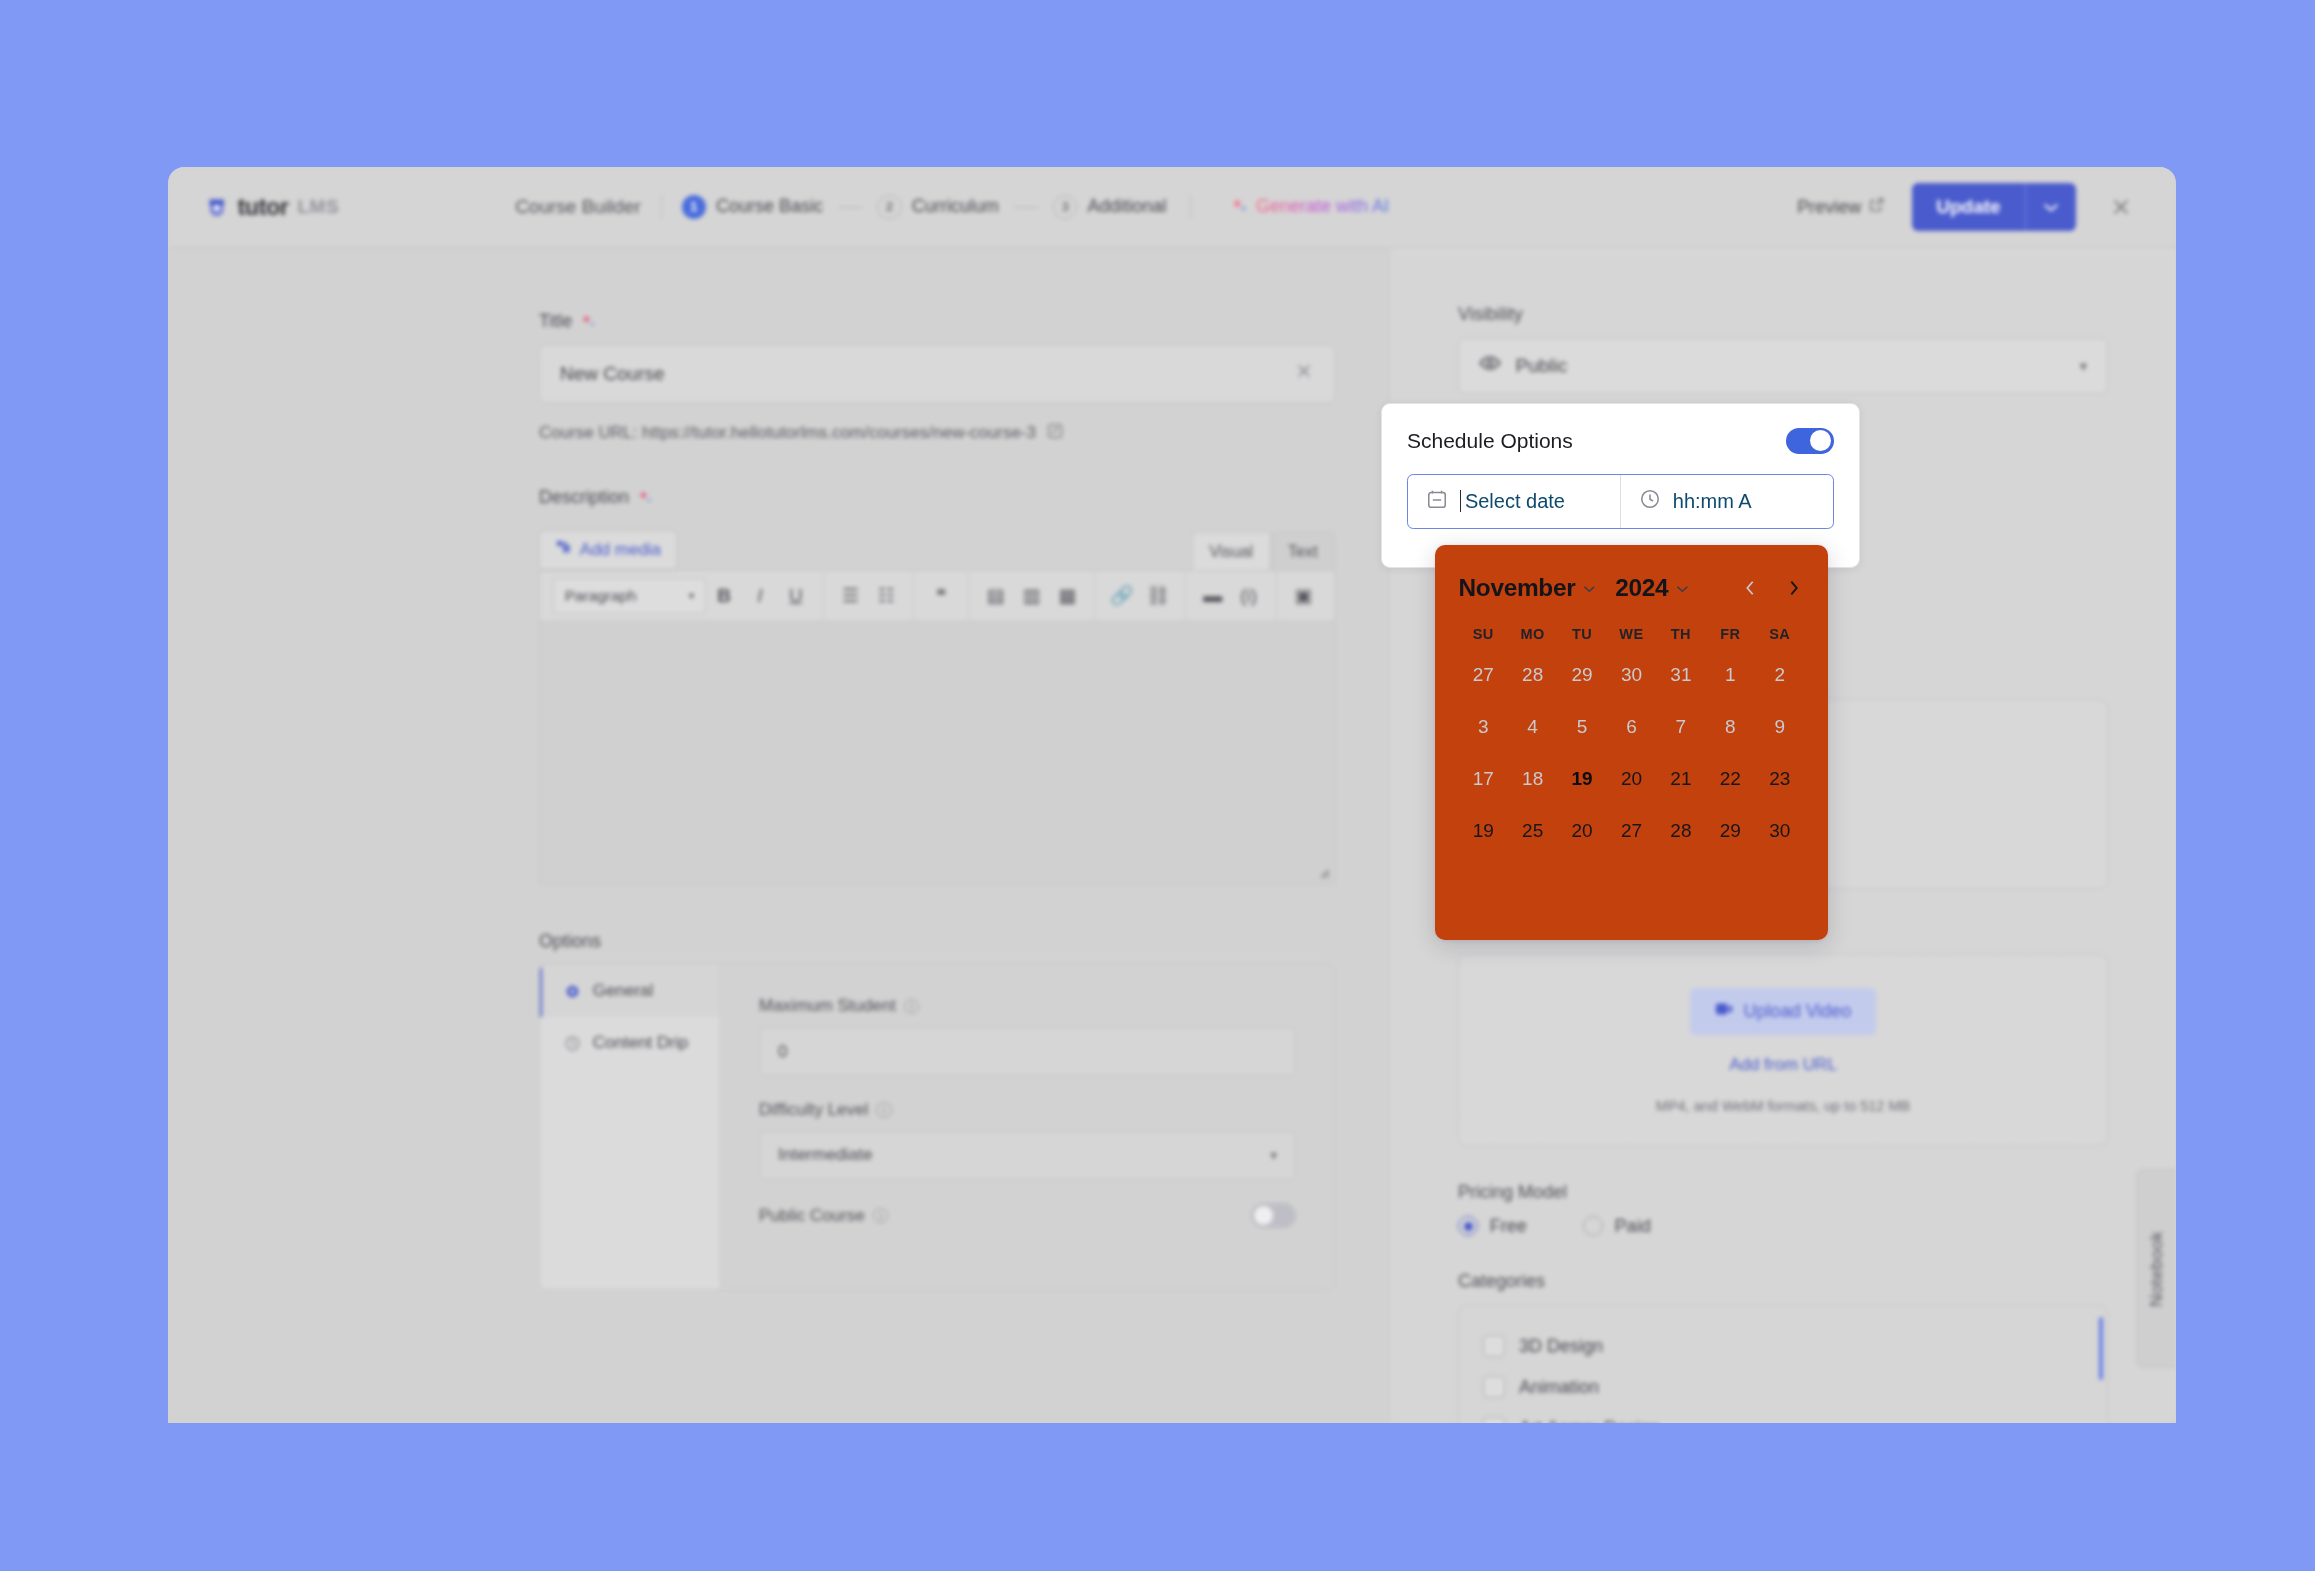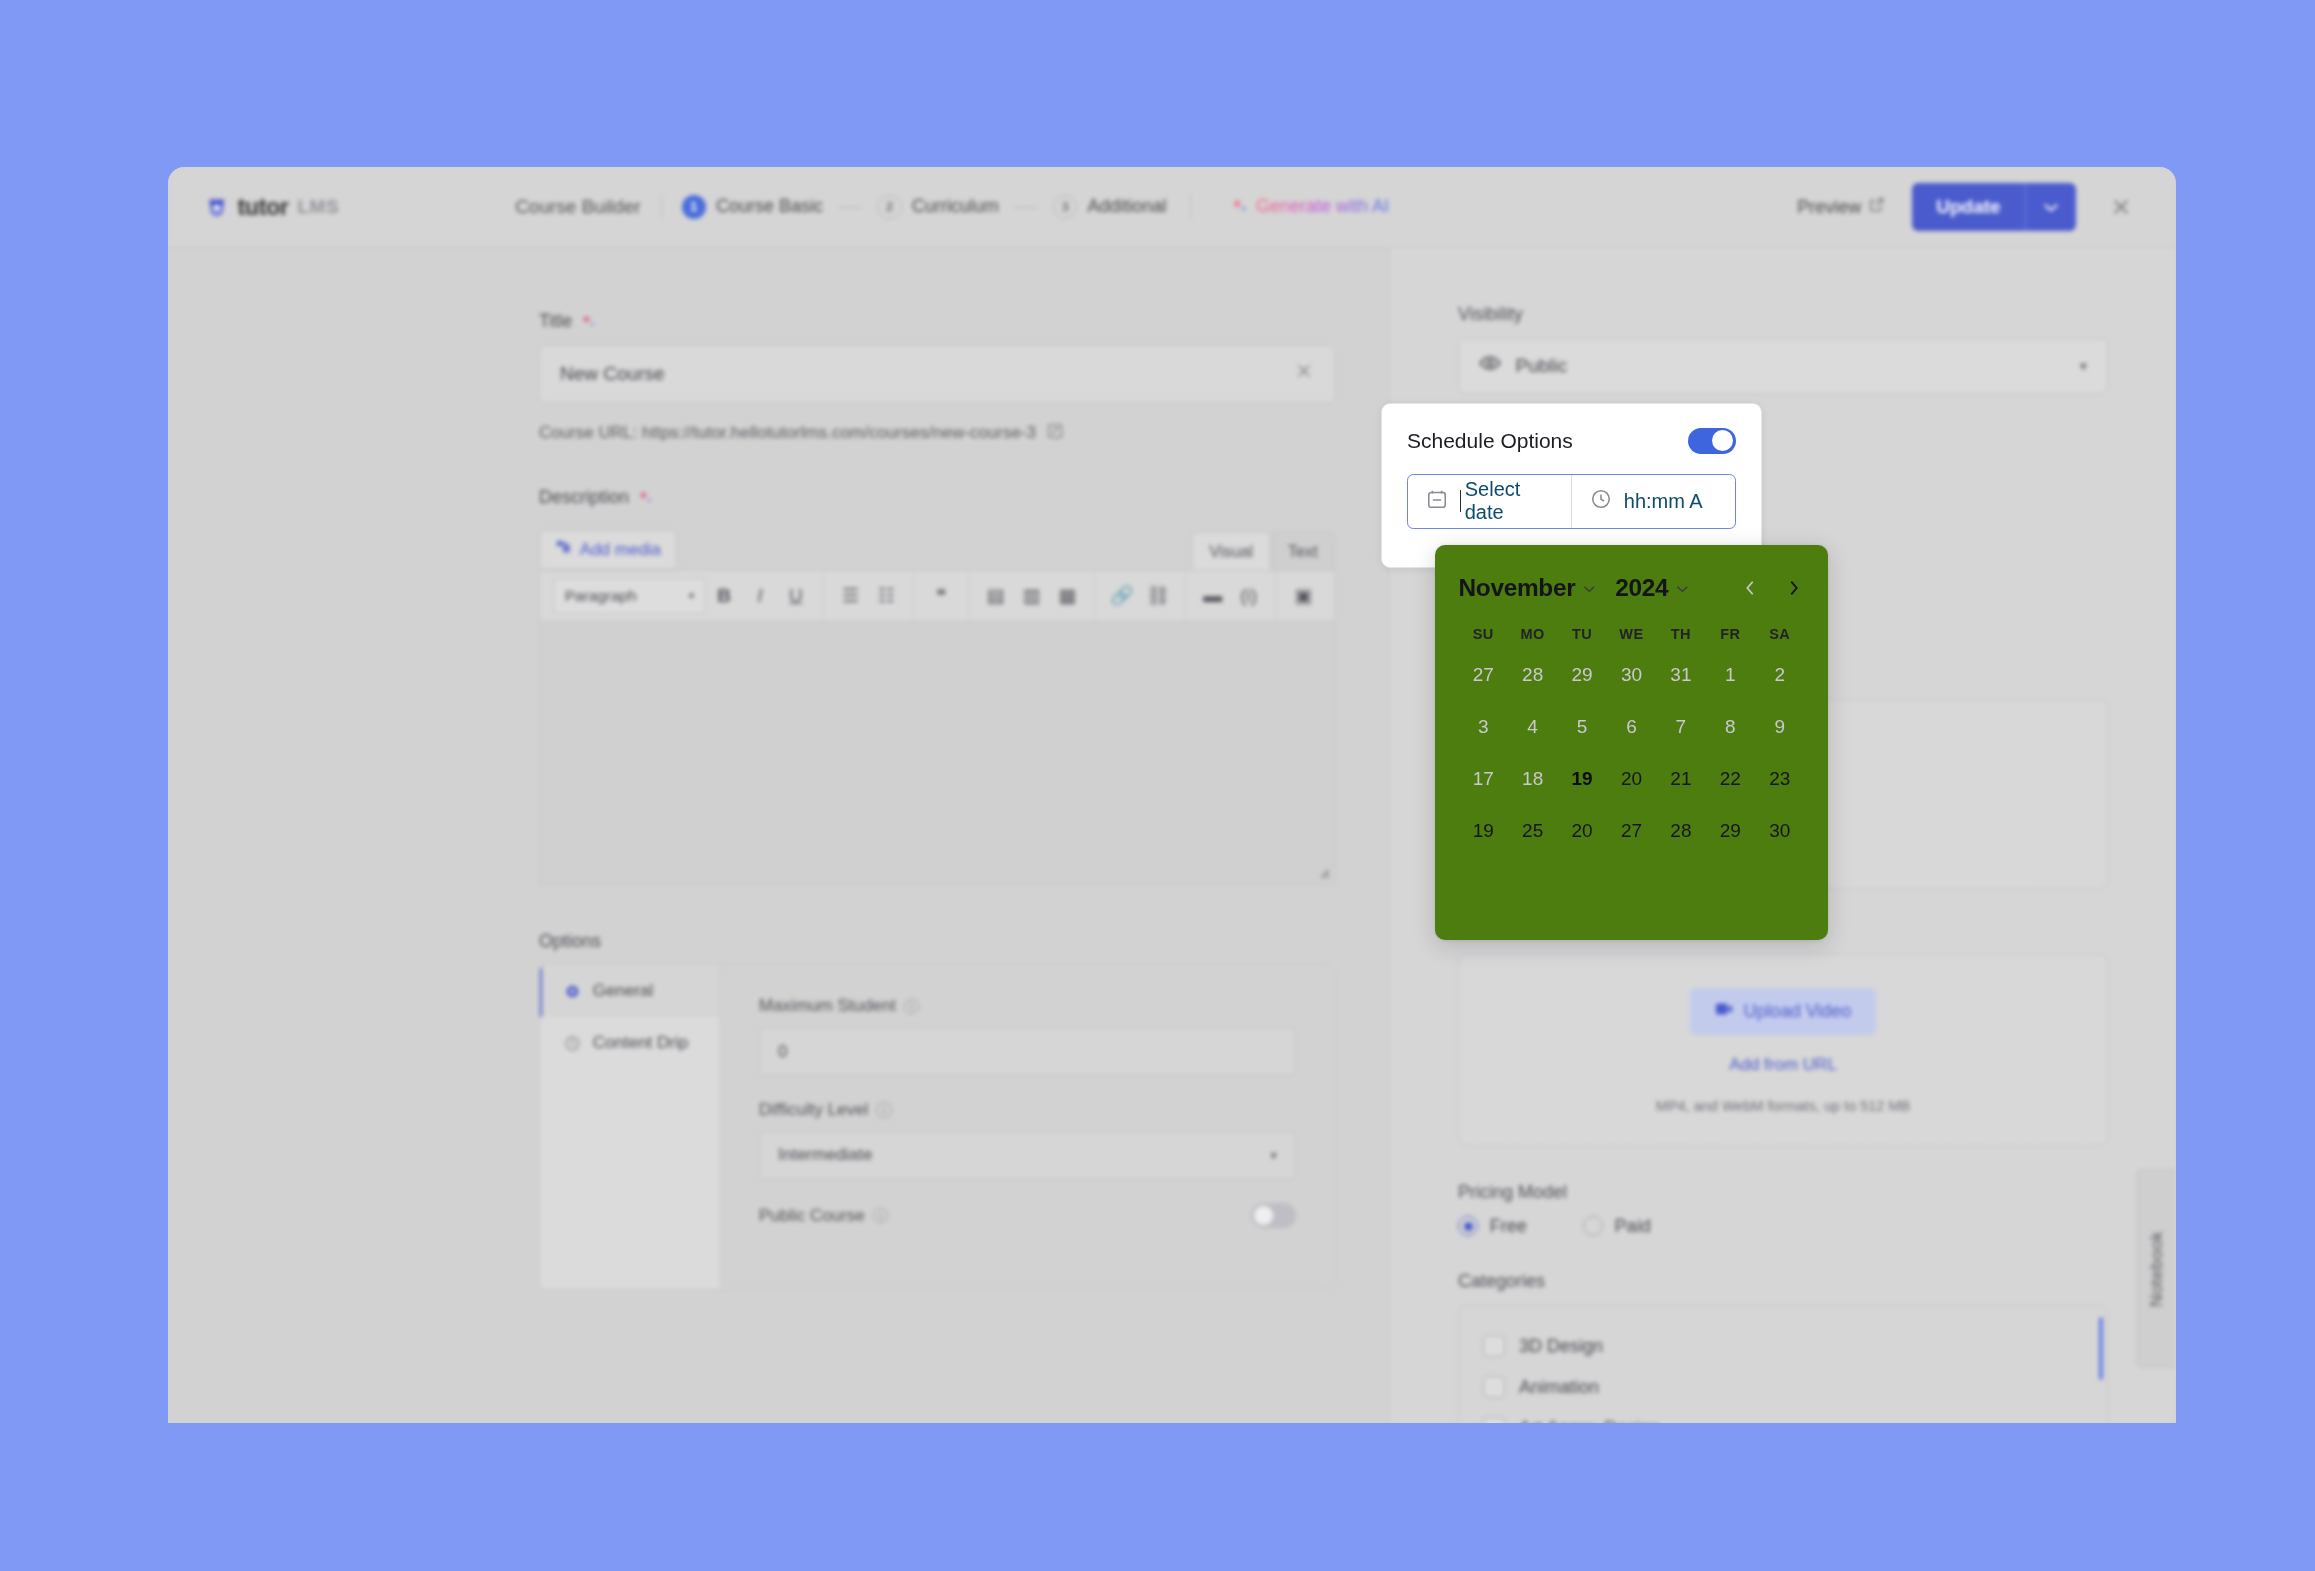--- a/index.html
+++ b/index.html
@@ -219,21 +219,21 @@
   }
   .notebook-tab span {
     writing-mode: vertical-rl; transform: rotate(180deg);
     font-size: 17px; color: #4d4d56; letter-spacing: 0.4px;
   }
 
   
   .sched-card {
     position: absolute;
     left: 1381px; top: 403px;
-    width: 381px; height: 165px;
+    width: 479px; height: 165px;
     background: #ffffff;
     border: 0.9px solid #e3e3e8;
     border-radius: 9px;
     box-shadow: 0 1.8px 9px rgba(20,20,40,.07);
     padding: 23.5px 25px 0 25px;
   }
   .sched-head { display: flex; align-items: center; }
   .sched-title { font-size: 21px; color: #1c1c22; font-weight: 400; }
   .sched-switch {
     margin-left: auto;
@@ -253,21 +253,21 @@
   .si + .si { border-left: 0.9px solid #dcdce2; }
   .si .caret-bar {
     display: inline-block; width: 1.4px; height: 22px; background: #2a2a33;
     margin-right: -8.1px;
   }
 
   .cal-pop {
     position: absolute;
     left: 1435px; top: 545px;
     width: 393px; height: 395px;
-    background: #4d7c0f;
+    background: #c2410c;
     border-radius: 10px;
     box-shadow: 0 5.4px 23.5px rgba(20,20,45,.16), 0 0.9px 3.6px rgba(20,20,45,.08);
     padding: 25px 23.5px 0 23.5px;
   }
   .cal-head { display: flex; align-items: center; height: 36px; }
   .cal-sel { display: flex; align-items: baseline; gap: 7.2px; }
   .cal-sel .t { font-size: 24.4px; font-weight: 700; color: #14141a; letter-spacing: -0.3px; }
   .cal-sel .cv { font-size: 13.6px; color: #3c3c45; position: relative; top: -2.7px; }
   .cal-gap { width: 20px; }
   .cal-navs { margin-left: auto; display: flex; align-items: center; gap: 22px; }

